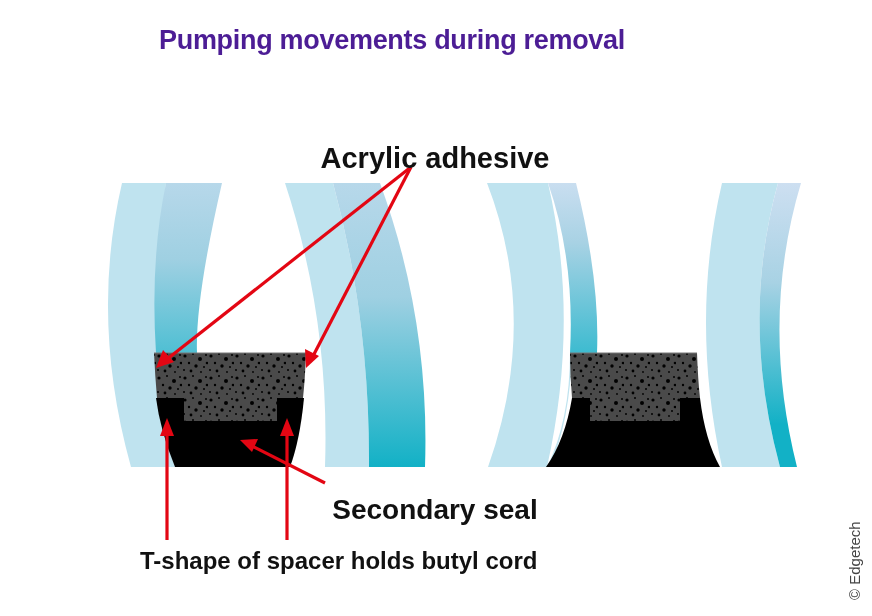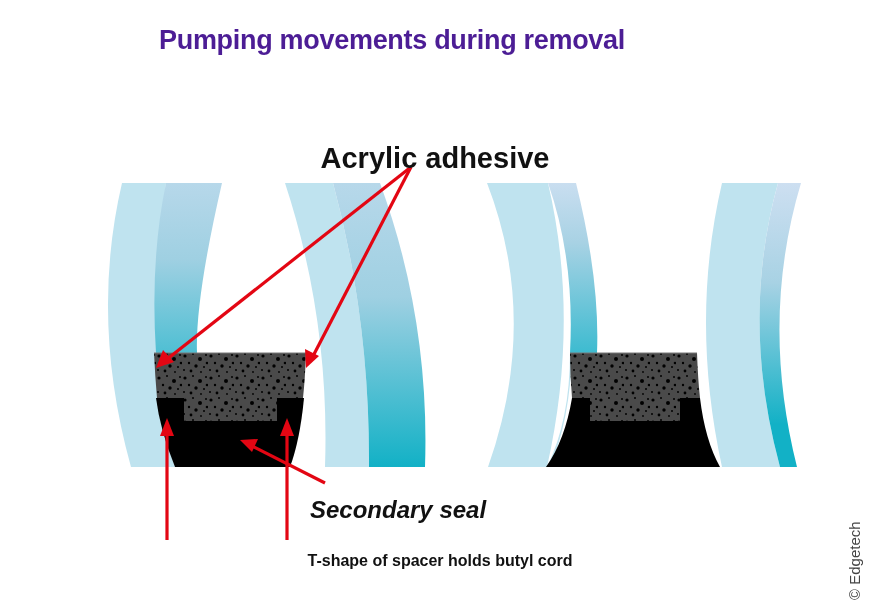--- a/index.html
+++ b/index.html
@@ -1,21 +1,21 @@
 <!DOCTYPE html>
 <html><head>
 <meta charset="utf-8">
 <style>
   html, body { margin:0; padding:0; background:#ffffff; }
   body { width:872px; height:616px; position:relative; overflow:hidden; font-family:"Liberation Sans", "DejaVu Sans", sans-serif; }
   .title { position:absolute; left:0; width:784px; top:22px; text-align:center; font-weight:bold; font-size:27px; line-height:36px; color:#4c1d95; letter-spacing:-0.3px; }
   .label { position:absolute; font-weight:bold; color:#111; white-space:nowrap; }
   .lbl-acrylic { left:300px; top:124px; width:270px; text-align:center; font-size:29px; line-height:36px;margin-top:16px; }
-  .lbl-secondary { left:310px; top:492px; width:250px; font-size:24px; line-height:36px;font-style:italic; }
-  .lbl-tshape { left:140px; top:546px; width:600px; text-align:center; font-size:16px; line-height:29px; }
+  .lbl-secondary { left:310px; top:492px; width:250px; text-align:center; font-size:28px; line-height:36px; }
+  .lbl-tshape { left:140px; top:546px; width:600px; font-size:24px; line-height:29px; }
   .copyright { position:absolute; left:846px; top:600px; transform-origin:0 0; transform:rotate(-90deg); font-size:15px; color:#444; white-space:nowrap; }
   svg.diagram { position:absolute; left:0; top:0; }
 </style>
 </head>
 <body>
 
 <div class="title">
   <div>Pumping movements during removal</div>
 </div>
 

